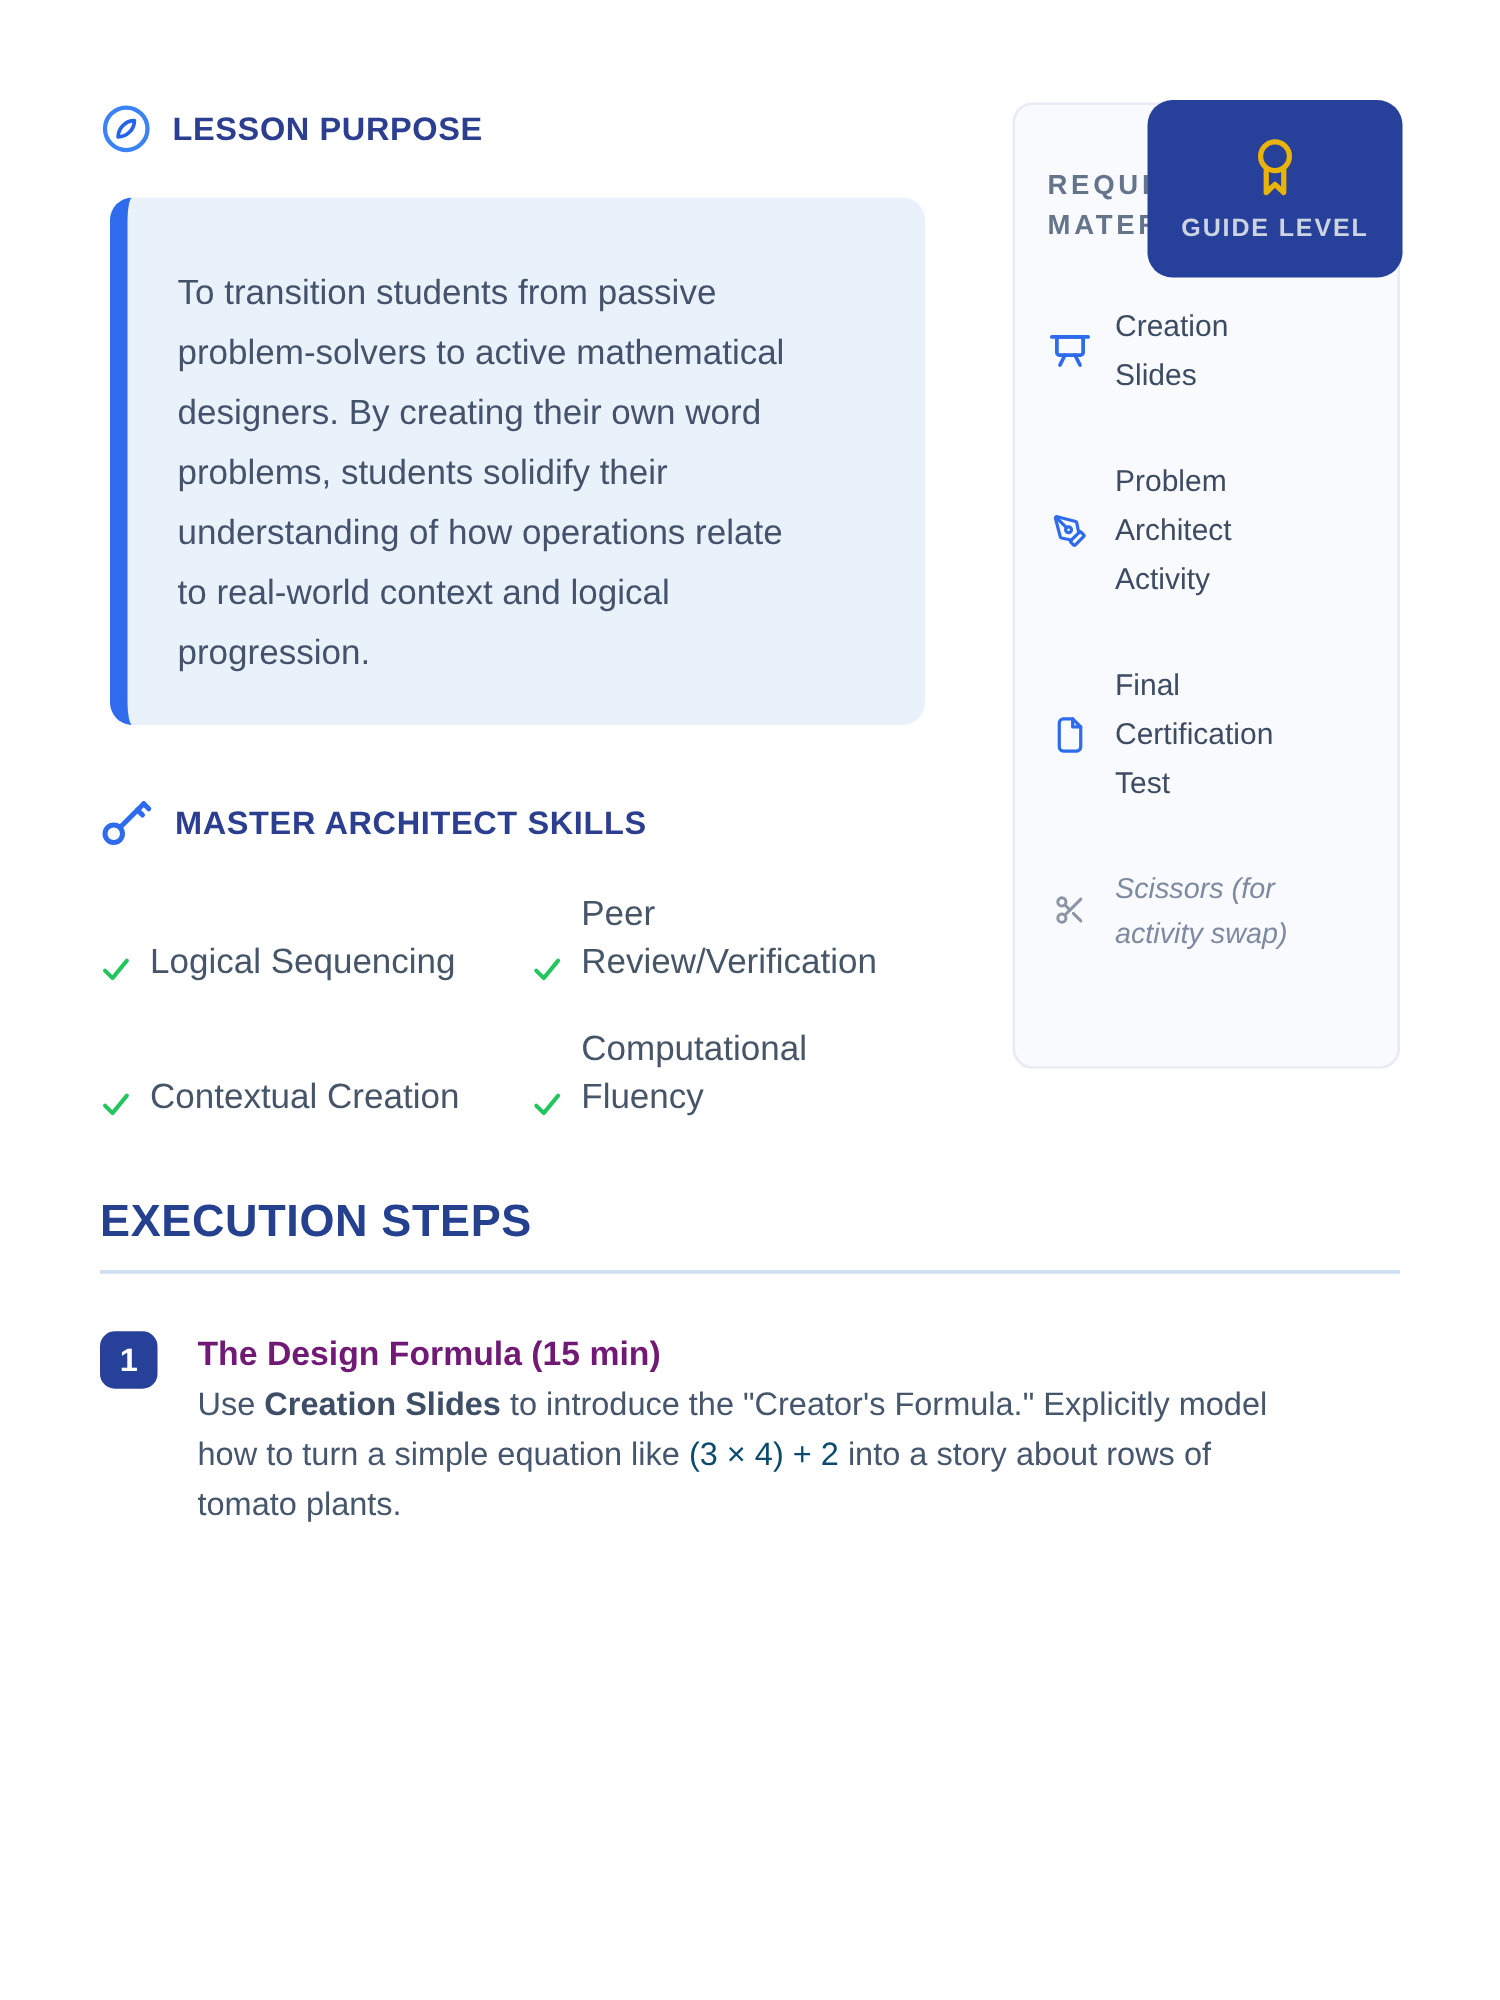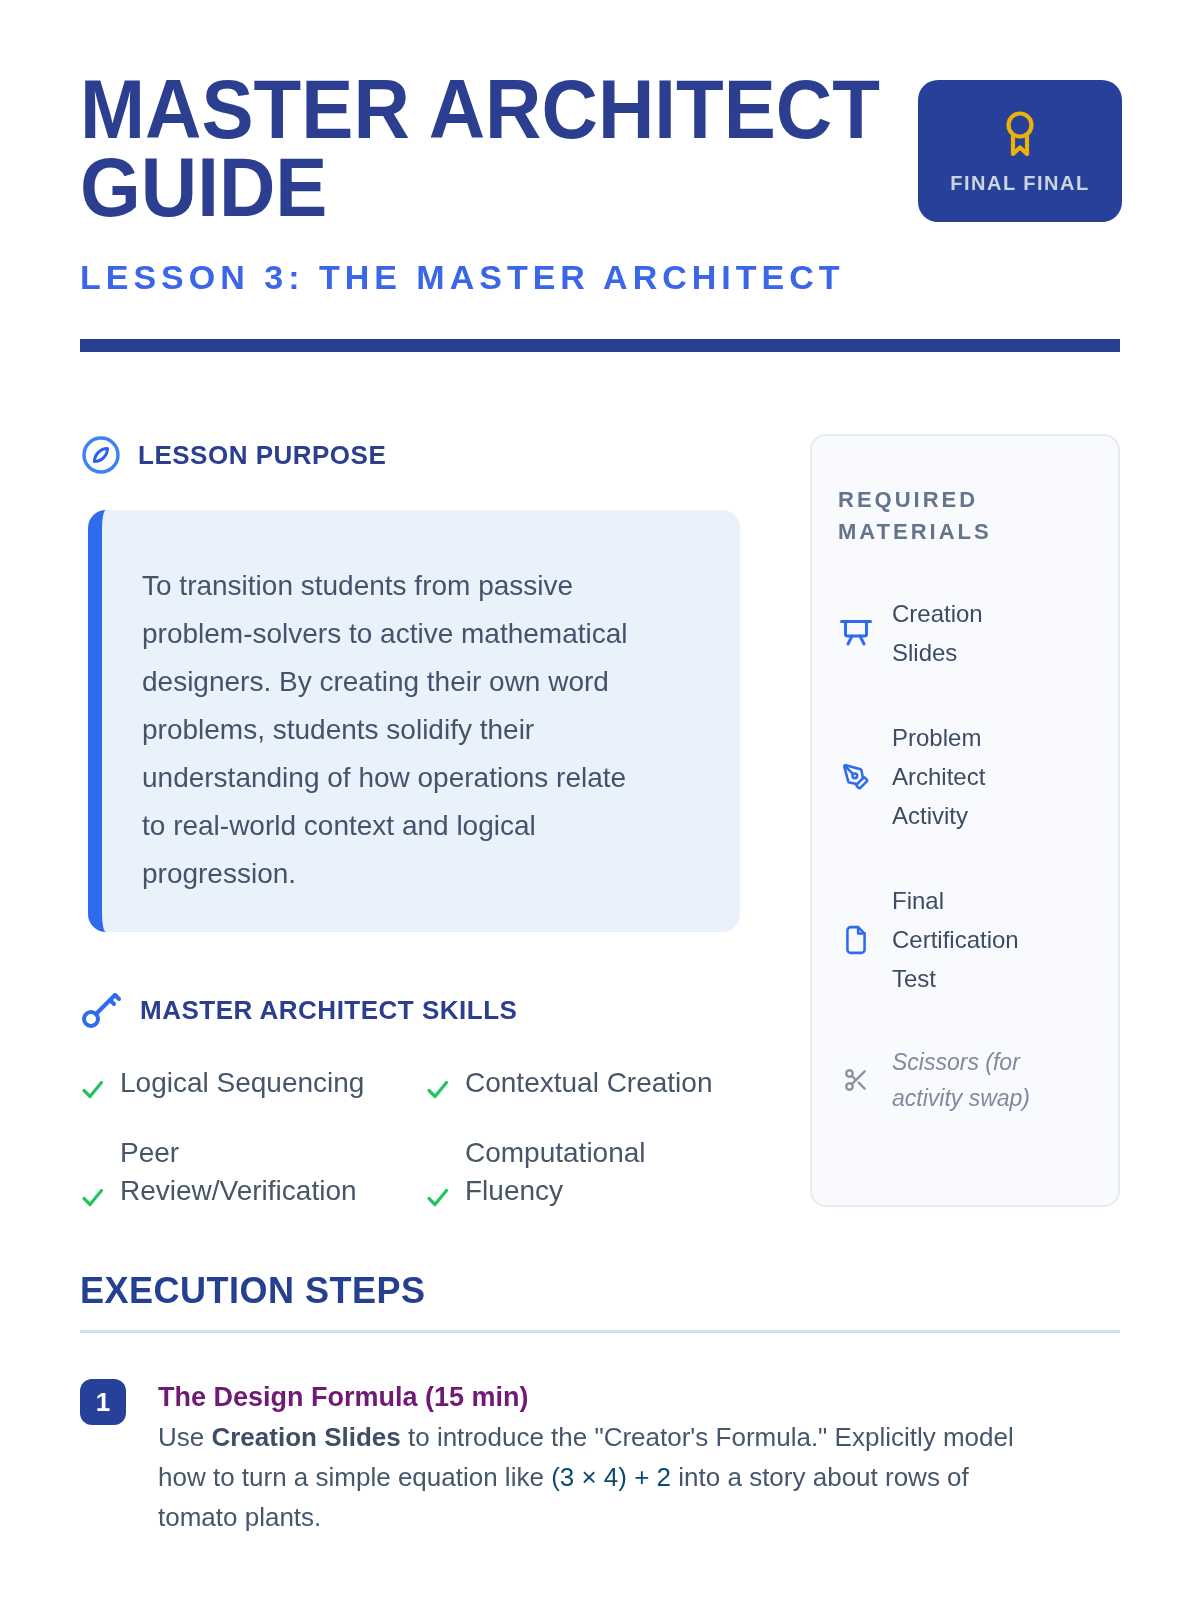--- a/index.html
+++ b/index.html
@@ -99,35 +99,27 @@
   .math {
     font-family:Liberation Sans, sans-serif;
     font-size:26px; color:#0c4a6e; white-space:pre;
   }
 </style>
 </head>
 <body>
 
 <div class="page">
 
-  <div class="content">
-    <div class="title-block">
-      <div class="title-line">MASTER ARCHITECT</div>
-      <div class="title-line">GUIDE</div>
-    </div>
-    <div class="subtitle">LESSON 3: THE MASTER ARCHITECT</div>
-    <div class="divider"></div>
-  </div>
 
   <div class="badge">
     <svg width="46" height="52" viewBox="0 0 46 52" fill="none">
       <circle cx="23" cy="17" r="11.5" stroke="#eab308" stroke-width="4.2"></circle>
       <path d="M16 27 L16 46 L23 39.5 L30 46 L30 27" stroke="#eab308" stroke-width="4.2" fill="none" stroke-linejoin="round" stroke-linecap="round"></path>
     </svg>
-    <div class="badge-label">FINAL FINAL</div>
+    <div class="badge-label">GUIDE LEVEL</div>
   </div>
 
   <div class="content main">
 
     <div class="left-col">
 
       <div class="section-head">
         <svg width="42" height="42" viewBox="0 0 42 42" fill="none">
           <circle cx="21" cy="21" r="17" stroke="#3b82f6" stroke-width="3.4"></circle>
           <path d="M14.5 27.5 C14.5 20.5 20.5 14.5 27.5 14.5 C27.5 21.5 21.5 27.5 14.5 27.5 Z" stroke="#2563eb" stroke-width="3" fill="none" stroke-linejoin="round"></path>
@@ -159,28 +151,28 @@
         <div class="skill-item">
           <svg width="25" height="25" viewBox="0 0 25 25" fill="none">
               <path d="M4 13.5 L10 19.5 L21.5 5.5" stroke="#22c55e" stroke-width="3.2" stroke-linecap="round" stroke-linejoin="round"></path>
             </svg>
           <div class="skill-label">Logical Sequencing</div>
         </div>
         <div class="skill-item">
           <svg width="25" height="25" viewBox="0 0 25 25" fill="none">
               <path d="M4 13.5 L10 19.5 L21.5 5.5" stroke="#22c55e" stroke-width="3.2" stroke-linecap="round" stroke-linejoin="round"></path>
             </svg>
-          <div class="skill-label">Contextual Creation</div>
-        </div>
-        <div class="skill-item">
-          <svg width="25" height="25" viewBox="0 0 25 25" fill="none">
-              <path d="M4 13.5 L10 19.5 L21.5 5.5" stroke="#22c55e" stroke-width="3.2" stroke-linecap="round" stroke-linejoin="round"></path>
-            </svg>
           <div class="skill-label">Peer
 Review/Verification</div>
+        </div>
+        <div class="skill-item">
+          <svg width="25" height="25" viewBox="0 0 25 25" fill="none">
+              <path d="M4 13.5 L10 19.5 L21.5 5.5" stroke="#22c55e" stroke-width="3.2" stroke-linecap="round" stroke-linejoin="round"></path>
+            </svg>
+          <div class="skill-label">Contextual Creation</div>
         </div>
         <div class="skill-item">
           <svg width="25" height="25" viewBox="0 0 25 25" fill="none">
               <path d="M4 13.5 L10 19.5 L21.5 5.5" stroke="#22c55e" stroke-width="3.2" stroke-linecap="round" stroke-linejoin="round"></path>
             </svg>
           <div class="skill-label">Computational
 Fluency</div>
         </div>
       </div>
     </div>

